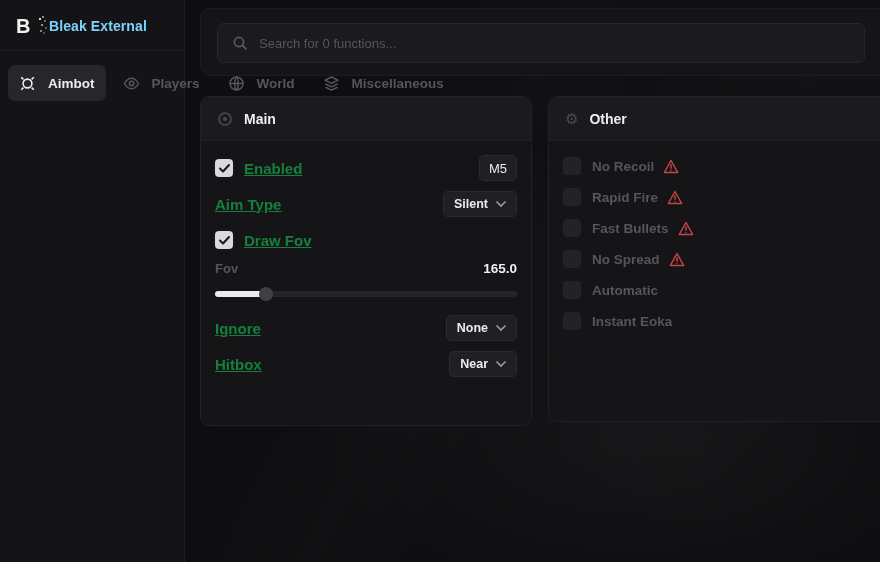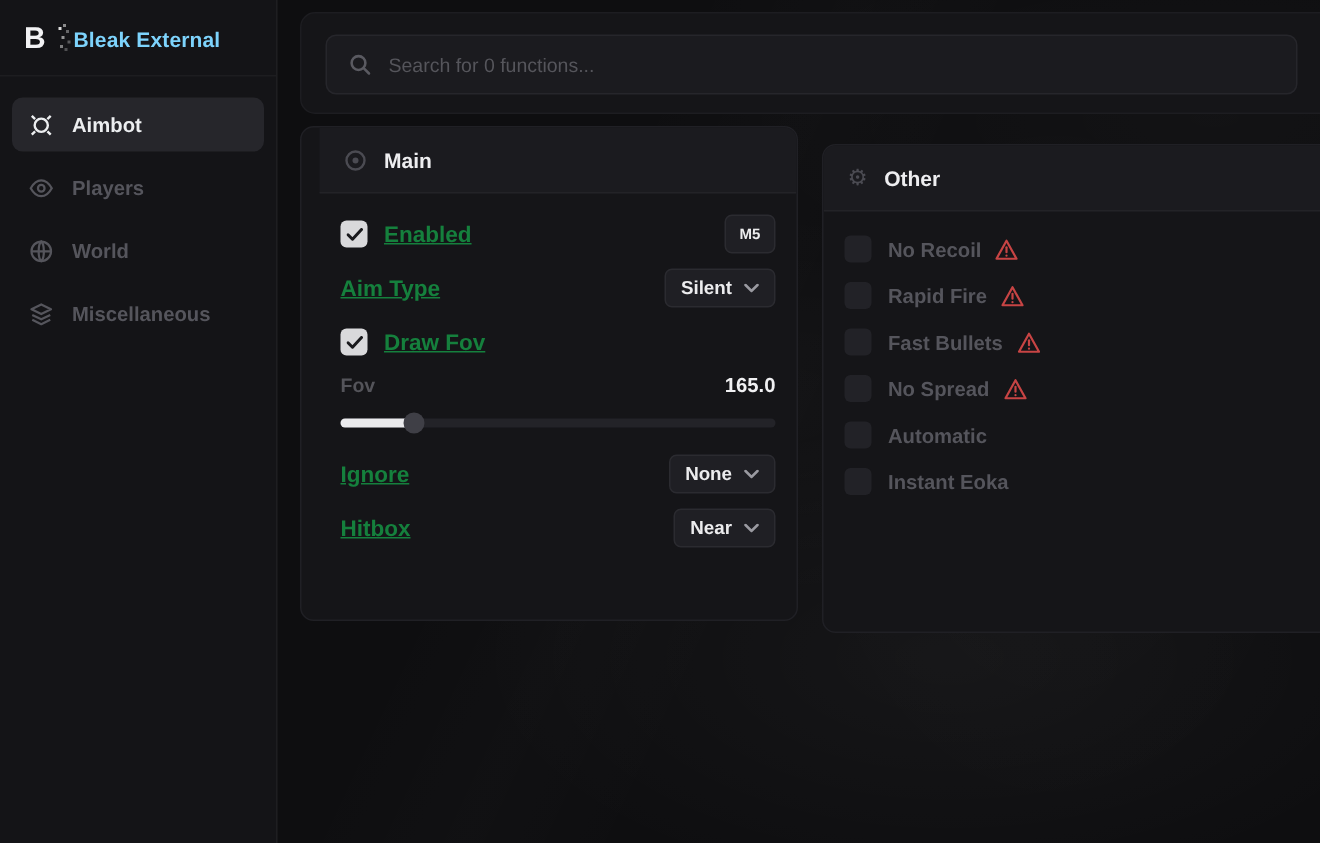--- a/index.html
+++ b/index.html
@@ -30,21 +30,21 @@
   .logo-row { display:flex; align-items:center; gap:11px; padding:14px 16px 12px 16px; }
   .logo-mark { position:relative; width:22px; height:24px; }
   .logo-b { font-size:20px; font-weight:bold; color:#f2f2f4; line-height:24px; }
   .logo-glitch {
     position:absolute; right:-3px; top:4px; width:2px; height:2px; background:rgba(255,255,255,0.85);
     box-shadow: 3px -2px 0 rgba(255,255,255,0.5), 5px 2px 0 rgba(255,255,255,0.35),
                 2px 6px 0 rgba(255,255,255,0.55), 6px 9px 0 rgba(255,255,255,0.3),
                 1px 12px 0 rgba(255,255,255,0.45), 4px 14px 0 rgba(255,255,255,0.25);
   }
   .app-title { font-size:14px; font-weight:700; color:#7dd3fc; letter-spacing:0.1px; }
-  .nav { padding:14px 8px 0 8px; display:flex; flex-direction:column; gap:6px; border-top:1px solid rgba(255,255,255,0.04); }
+  .nav { padding:14px 8px 0 8px; display:flex; flex-direction:row; gap:6px; border-top:1px solid rgba(255,255,255,0.04); }
   .nav-item {
     display:flex; align-items:center; gap:12px; height:36px; padding:0 11px;
     border-radius:7px; color:#55555c; font-size:13.5px; font-weight:600; cursor:pointer;
   }
   .nav-item.active { background:#26262b; color:#eceef0; }
   .nav-item .ico { width:17px; height:17px; display:flex; align-items:center; justify-content:center; }
   .nav-item svg { display:block; }
 
   
   .content { position:absolute; left:185px; top:0; right:0; bottom:0; z-index:1; }
@@ -61,21 +61,21 @@
   .search-box input {
     flex:1; background:transparent; border:none; outline:none;
     color:#cfcfd4; font-size:13px; font-family:"Liberation Sans", sans-serif;
   }
   .search-box input::placeholder { color:#55555b; }
 
   .panel {
     position:absolute; background:#151518; border:1px solid #202025; border-radius:9px;
     overflow:hidden;
   }
-  .panel-main { left:15px; top:84px; width:332px; height:330px;padding-left:12px; }
+  .panel-main { left:15px; top:96px; width:332px; height:330px; }
   .panel-other { left:363px; top:96px; right:-20px; height:326px; }
   .panel-header {
     height:44px; background:#1b1b1f; border-bottom:1px solid #232327;
     display:flex; align-items:center; gap:11px; padding:0 16px;
   }
   .panel-title { font-size:14px; font-weight:700; color:#eeeef0; }
   .panel-header .ico { color:#4b4b52; display:flex; align-items:center; }
   .gear-glyph { font-size:15px; line-height:1; color:#4b4b52; }
 
   .panel-body { padding:12px 14px; }
@@ -86,21 +86,21 @@
 
   .checkbox {
     width:18px; height:18px; border-radius:4px; margin-right:11px;
     display:flex; align-items:center; justify-content:center; cursor:pointer; flex:none;
   }
   .checkbox.checked { background:#d9d9db; }
   .checkbox.unchecked { background:#222227; }
 
   .keybind {
     min-width:34px; height:26px; padding:0 9px; background:#1f1f24; border:1px solid #2b2b30;
-    border-radius:5px; color:#ececee; font-size:10px; font-weight:700;
+    border-radius:5px; color:#ececee; font-size:13px; font-weight:400;
     display:flex; align-items:center; justify-content:center; cursor:pointer;
   }
   .dropdown {
     height:26px; padding:0 10px; background:#1f1f24; border:1px solid #2b2b30;
     border-radius:5px; display:flex; align-items:center; gap:8px; cursor:pointer;
   }
   .dropdown .dd-value { color:#ececee; font-size:12.5px; font-weight:700; }
 
   .fov-label-row { display:flex; align-items:flex-start; height:22px; margin-top:2px; }
   .dim-label { font-size:13px; font-weight:600; color:#54545a; }

